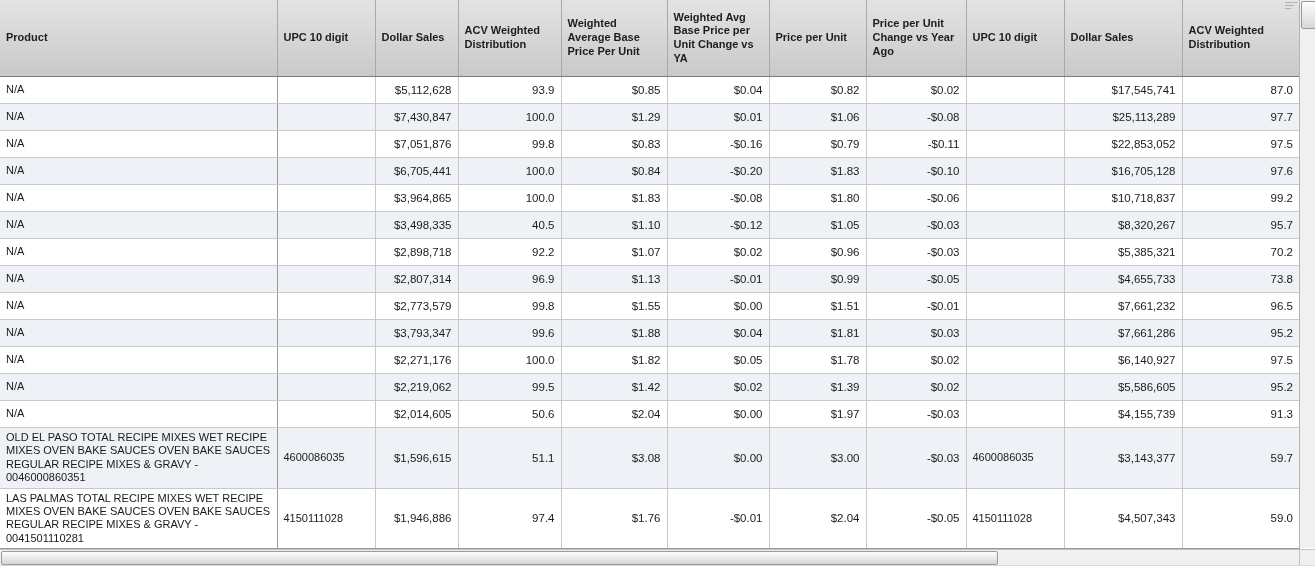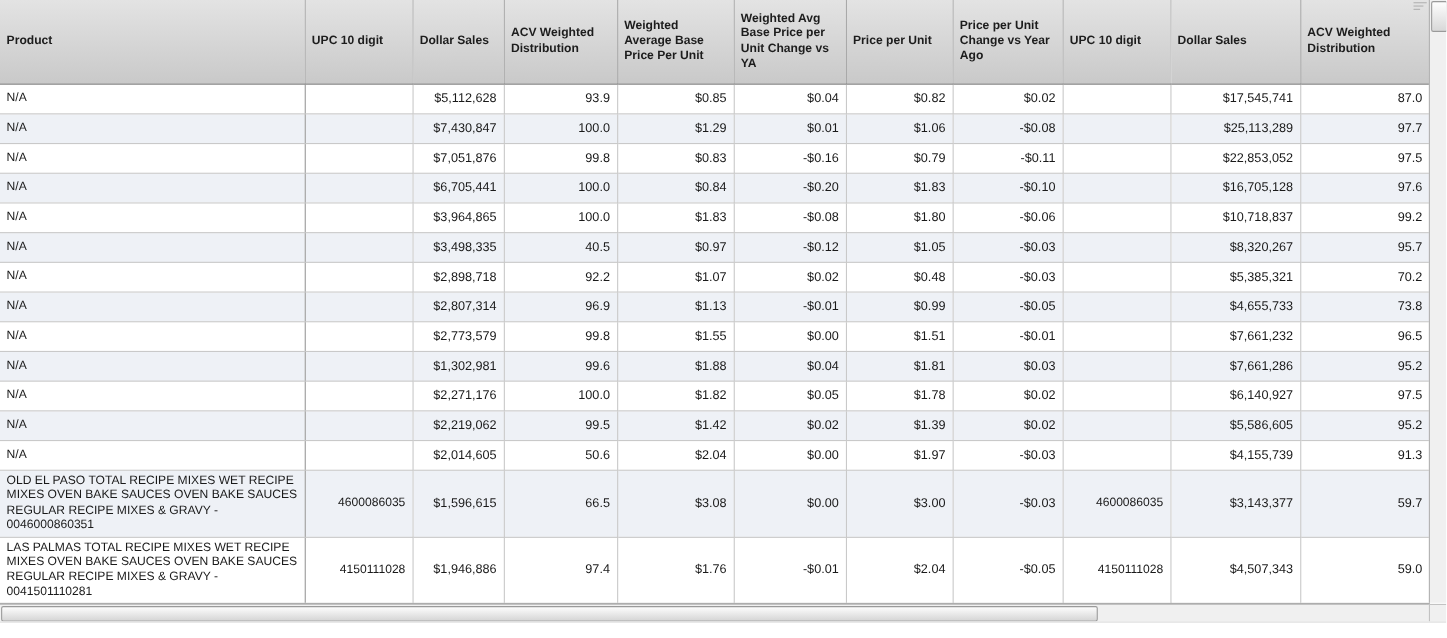--- a/index.html
+++ b/index.html
@@ -77,21 +77,21 @@
     border-right: 1px solid #c9c9c9;
     border-bottom: 1px solid #c9c9c9;
     padding: 3px 6px;
     font-size: 11.5px;
     height: 20px;
     vertical-align: middle;
     overflow: hidden;
     white-space: nowrap;
   }
   td.cell.num { text-align: right; }
-  td.cell.txt { text-align: right; white-space: normal; line-height: 1.2; font-size: 11px;}
+  td.cell.txt { text-align: left; white-space: normal; line-height: 1.2; font-size: 11px;}
   tr.row-even td.cell { background: #ffffff; }
   tr.row-odd  td.cell { background: #eef1f6; }
   tr.tall td.cell { height: 48px; }
 
   td.prodcell {
     border-right: 1px solid #9a9a9a;
     border-bottom: 1px solid #c9c9c9;
     padding: 3px 6px;
     font-size: 11px;
     line-height: 1.22;
@@ -269,36 +269,36 @@
             <td class="cell num">-$0.06</td>
             <td class="cell txt"></td>
             <td class="cell num">$10,718,837</td>
             <td class="cell num">99.2</td>
           </tr>
           <tr class="row-odd">
             <td class="prodcell">N/A</td>
             <td class="cell txt"></td>
             <td class="cell num">$3,498,335</td>
             <td class="cell num">40.5</td>
-            <td class="cell num">$0.97</td>
+            <td class="cell num">$1.10</td>
             <td class="cell num">-$0.12</td>
             <td class="cell num">$1.05</td>
             <td class="cell num">-$0.03</td>
             <td class="cell txt"></td>
             <td class="cell num">$8,320,267</td>
             <td class="cell num">95.7</td>
           </tr>
           <tr class="row-even">
             <td class="prodcell">N/A</td>
             <td class="cell txt"></td>
             <td class="cell num">$2,898,718</td>
             <td class="cell num">92.2</td>
             <td class="cell num">$1.07</td>
             <td class="cell num">$0.02</td>
-            <td class="cell num">$0.48</td>
+            <td class="cell num">$0.96</td>
             <td class="cell num">-$0.03</td>
             <td class="cell txt"></td>
             <td class="cell num">$5,385,321</td>
             <td class="cell num">70.2</td>
           </tr>
           <tr class="row-odd">
             <td class="prodcell">N/A</td>
             <td class="cell txt"></td>
             <td class="cell num">$2,807,314</td>
             <td class="cell num">96.9</td>
@@ -319,21 +319,21 @@
             <td class="cell num">$0.00</td>
             <td class="cell num">$1.51</td>
             <td class="cell num">-$0.01</td>
             <td class="cell txt"></td>
             <td class="cell num">$7,661,232</td>
             <td class="cell num">96.5</td>
           </tr>
           <tr class="row-odd">
             <td class="prodcell">N/A</td>
             <td class="cell txt"></td>
-            <td class="cell num">$1,302,981</td>
+            <td class="cell num">$3,793,347</td>
             <td class="cell num">99.6</td>
             <td class="cell num">$1.88</td>
             <td class="cell num">$0.04</td>
             <td class="cell num">$1.81</td>
             <td class="cell num">$0.03</td>
             <td class="cell txt"></td>
             <td class="cell num">$7,661,286</td>
             <td class="cell num">95.2</td>
           </tr>
           <tr class="row-even">
@@ -372,21 +372,21 @@
             <td class="cell num">$1.97</td>
             <td class="cell num">-$0.03</td>
             <td class="cell txt"></td>
             <td class="cell num">$4,155,739</td>
             <td class="cell num">91.3</td>
           </tr>
           <tr class="row-odd tall">
             <td class="prodcell">OLD EL PASO TOTAL RECIPE MIXES WET RECIPE MIXES OVEN BAKE SAUCES OVEN BAKE SAUCES REGULAR RECIPE MIXES &amp; GRAVY - 0046000860351</td>
             <td class="cell txt">4600086035</td>
             <td class="cell num">$1,596,615</td>
-            <td class="cell num">66.5</td>
+            <td class="cell num">51.1</td>
             <td class="cell num">$3.08</td>
             <td class="cell num">$0.00</td>
             <td class="cell num">$3.00</td>
             <td class="cell num">-$0.03</td>
             <td class="cell txt">4600086035</td>
             <td class="cell num">$3,143,377</td>
             <td class="cell num">59.7</td>
           </tr>
           <tr class="row-even tall">
             <td class="prodcell">LAS PALMAS TOTAL RECIPE MIXES WET RECIPE MIXES OVEN BAKE SAUCES OVEN BAKE SAUCES REGULAR RECIPE MIXES &amp; GRAVY - 0041501110281</td>

